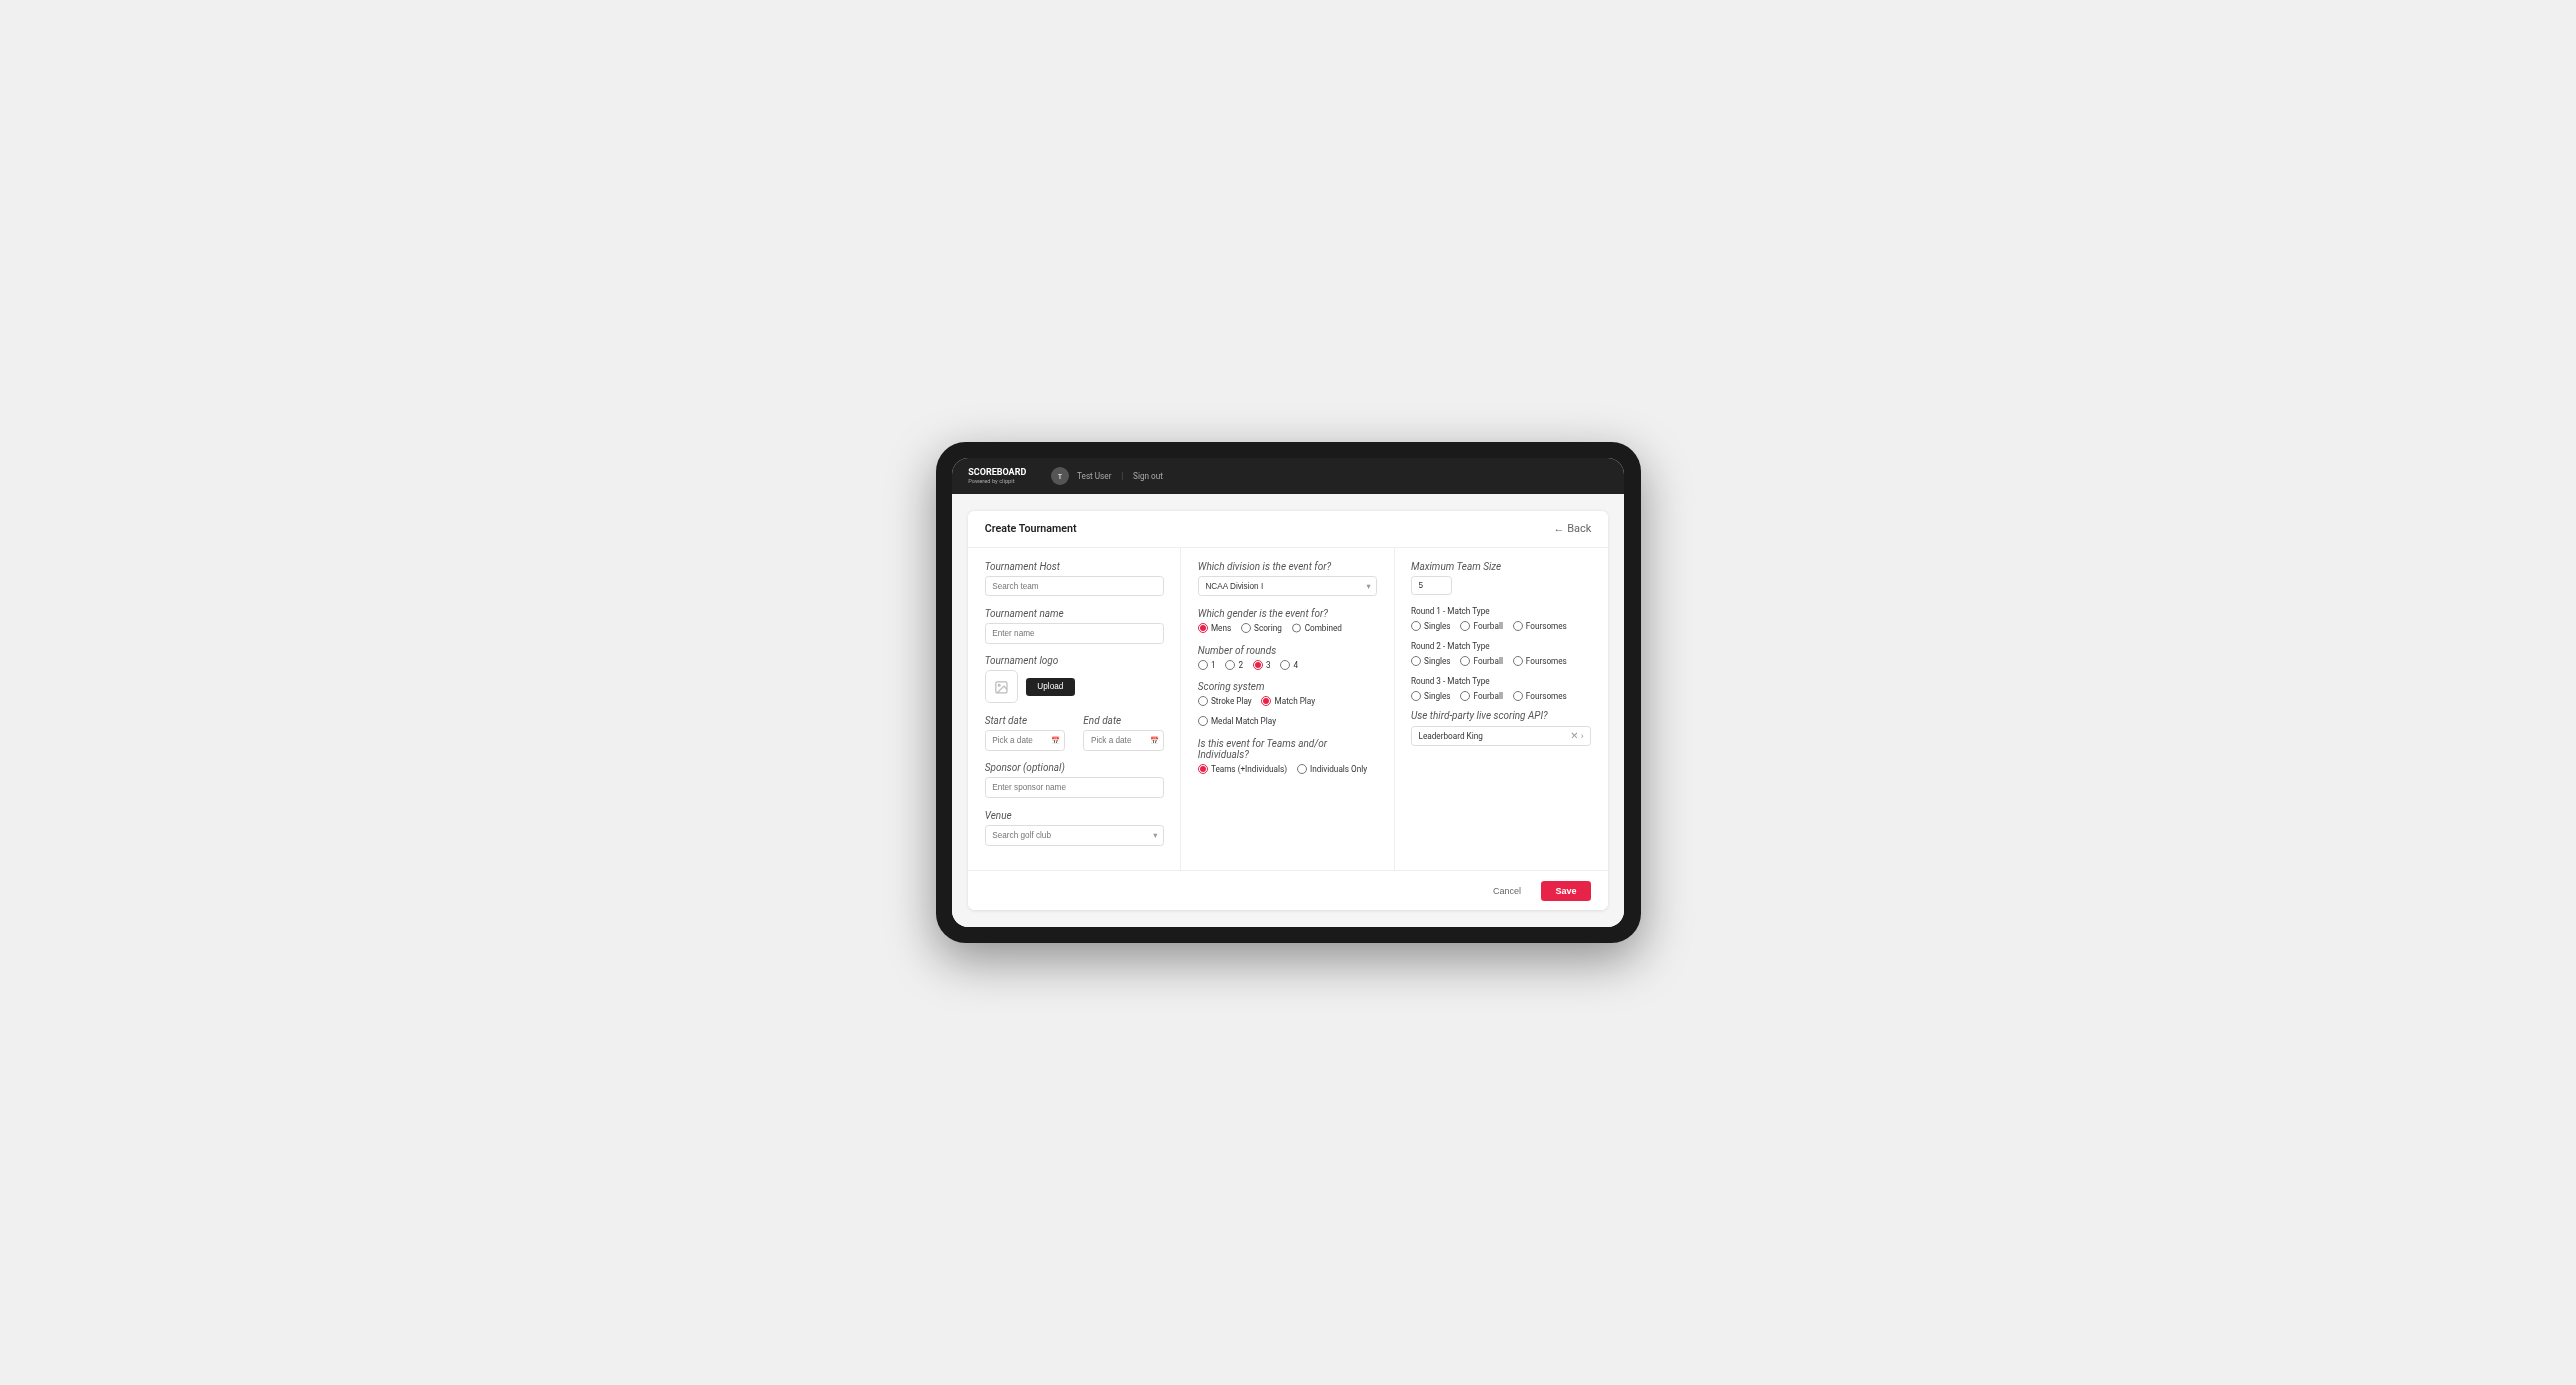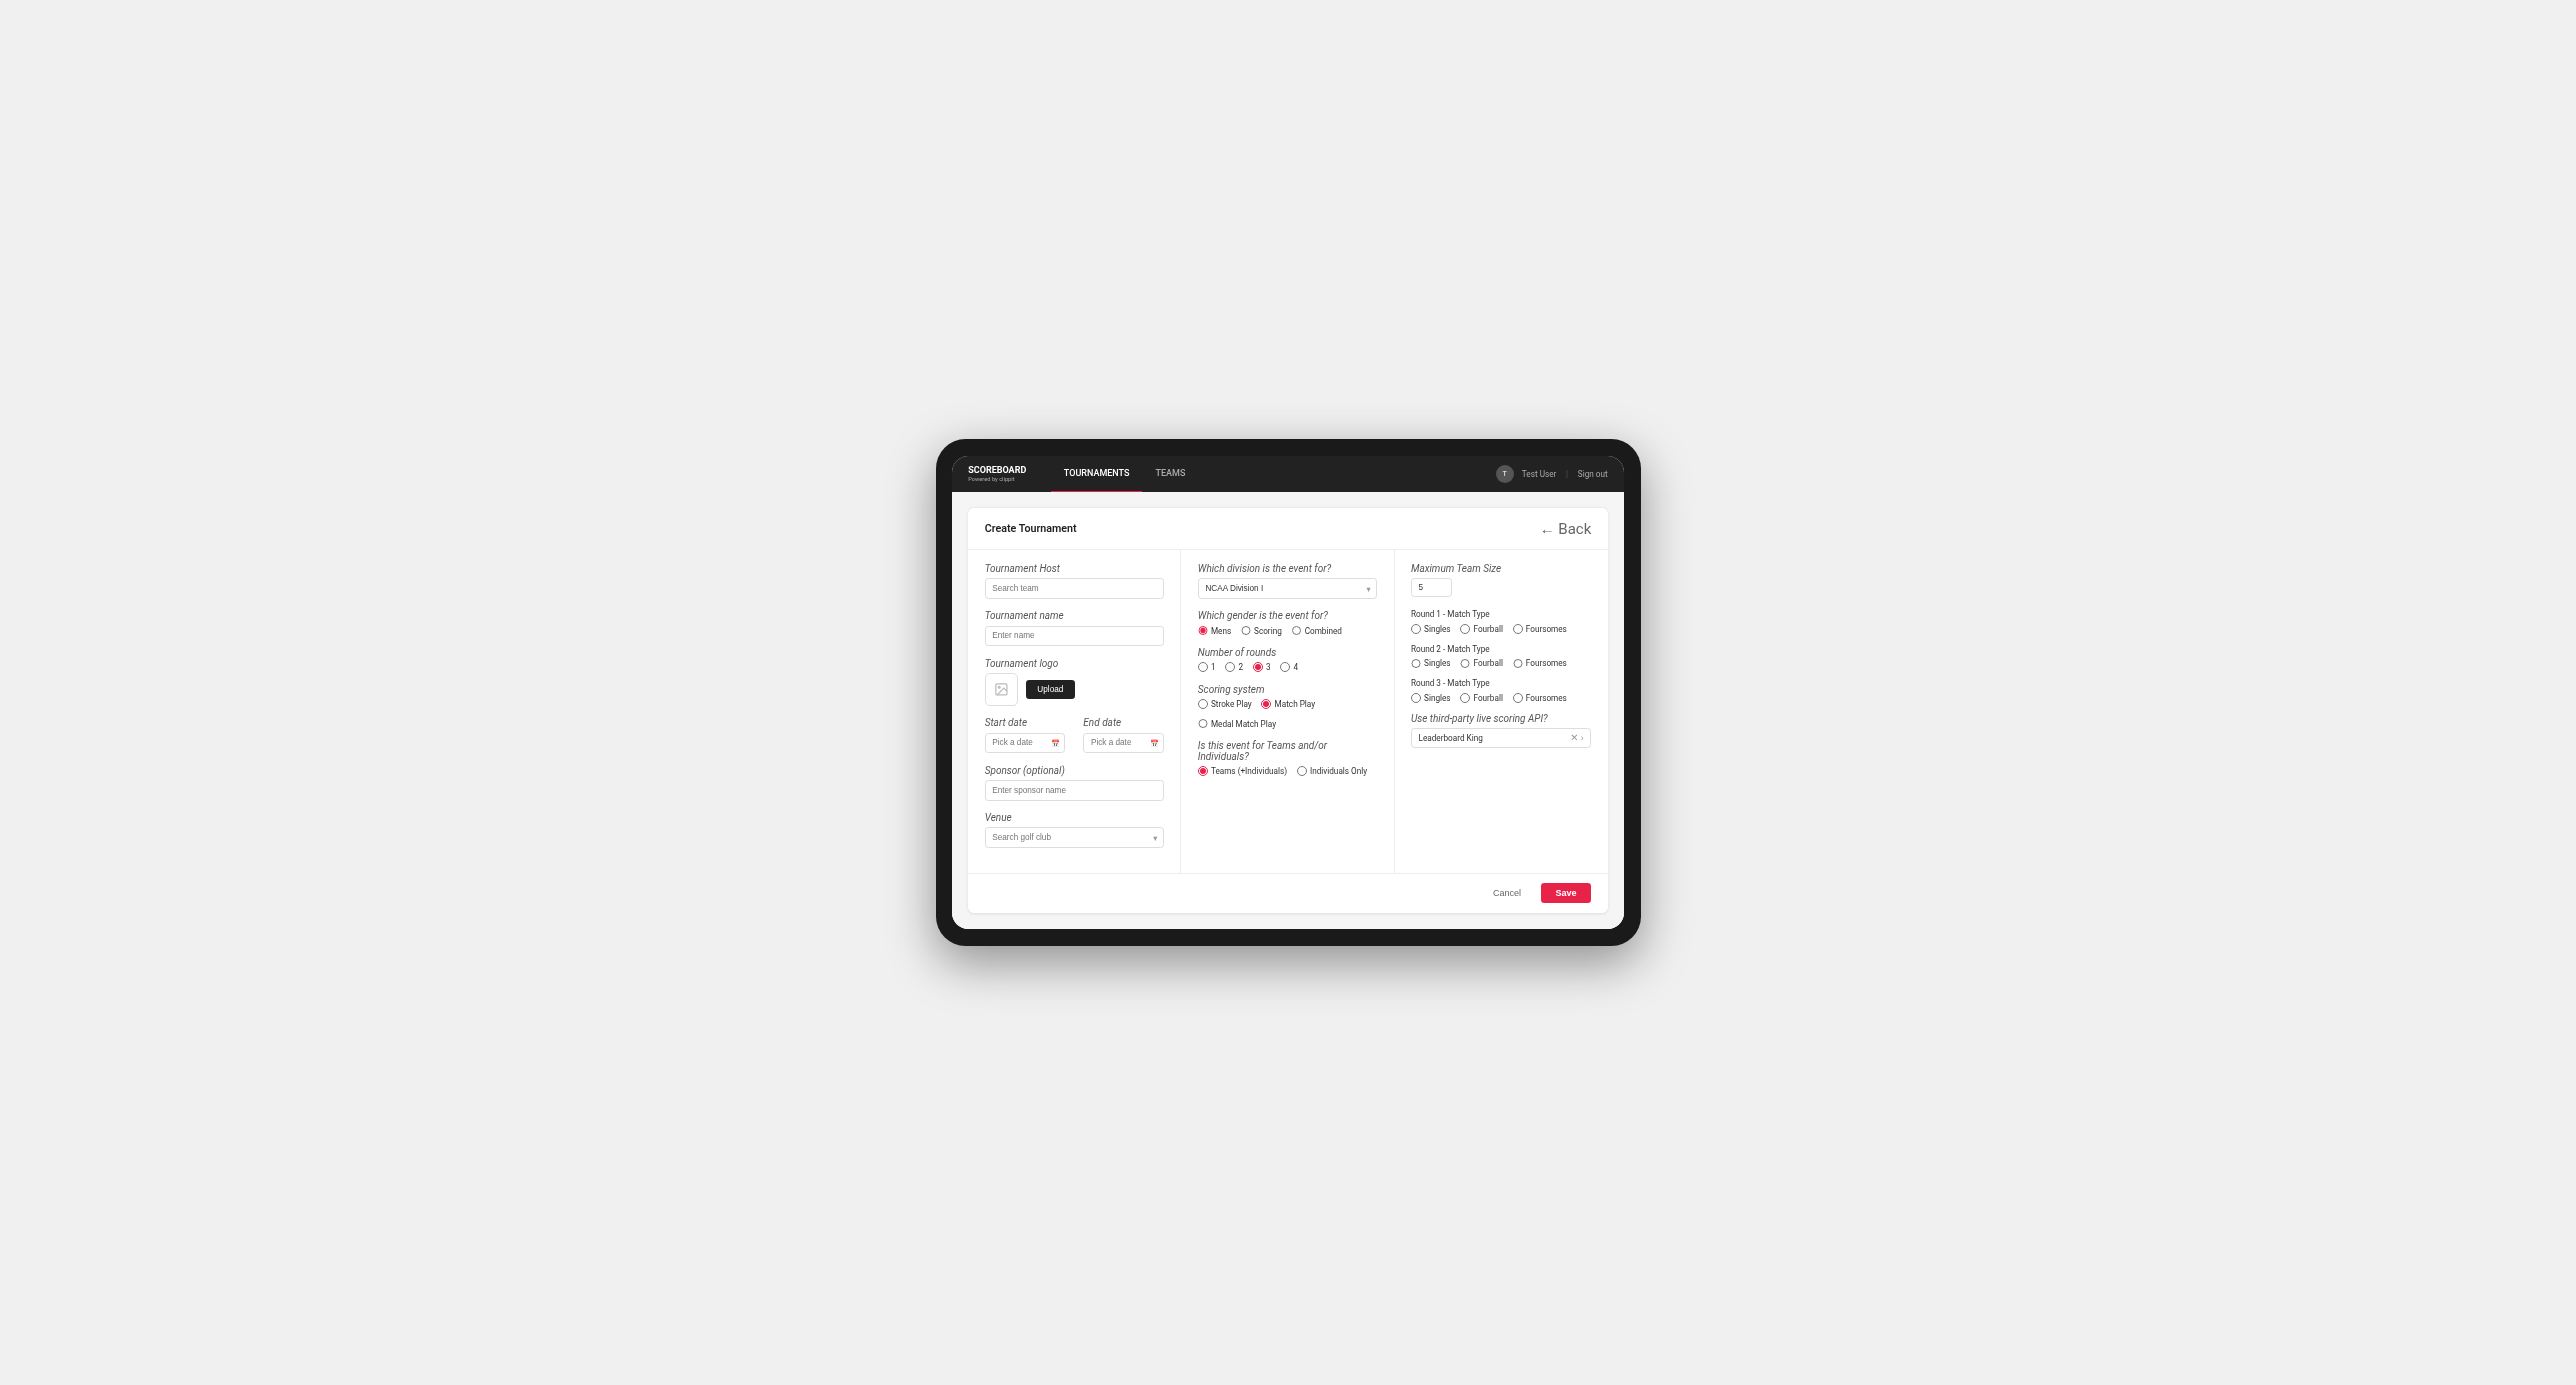--- a/index.html
+++ b/index.html
@@ -135,21 +135,21 @@
       background: #fff;
     }
 
     .form-title {
       font-size: 10.7px;
       font-weight: 600;
       color: #222;
     }
 
     .back-link {
-      font-size: 15px;
+      font-size: 11px;
       color: #666;
       cursor: pointer;
       display: flex;
       align-items: center;
       gap: 3.3px;
     }
 
     .form-body {
       display: grid;
       grid-template-columns: 1fr 1fr 1fr;
@@ -401,24 +401,20 @@
 
 <div class="outer-wrapper">
 
   <div class="tablet-frame">
     <div class="tablet-screen">
 
       <nav class="nav-bar">
         <div class="nav-logo">
           <span>SCOREBOARD</span>
           <span class="powered">Powered by clippit</span>
-        </div>
-        <div class="nav-tabs">
-          <div class="nav-tab active">TOURNAMENTS</div>
-          <div class="nav-tab">TEAMS</div>
         </div>
         <div class="nav-right">
           <div class="nav-avatar">T</div>
           <span>Test User</span>
           <span class="nav-pipe">|</span>
           <span class="nav-signout">Sign out</span>
         </div>
       </nav>
 
       <div class="content-area">

